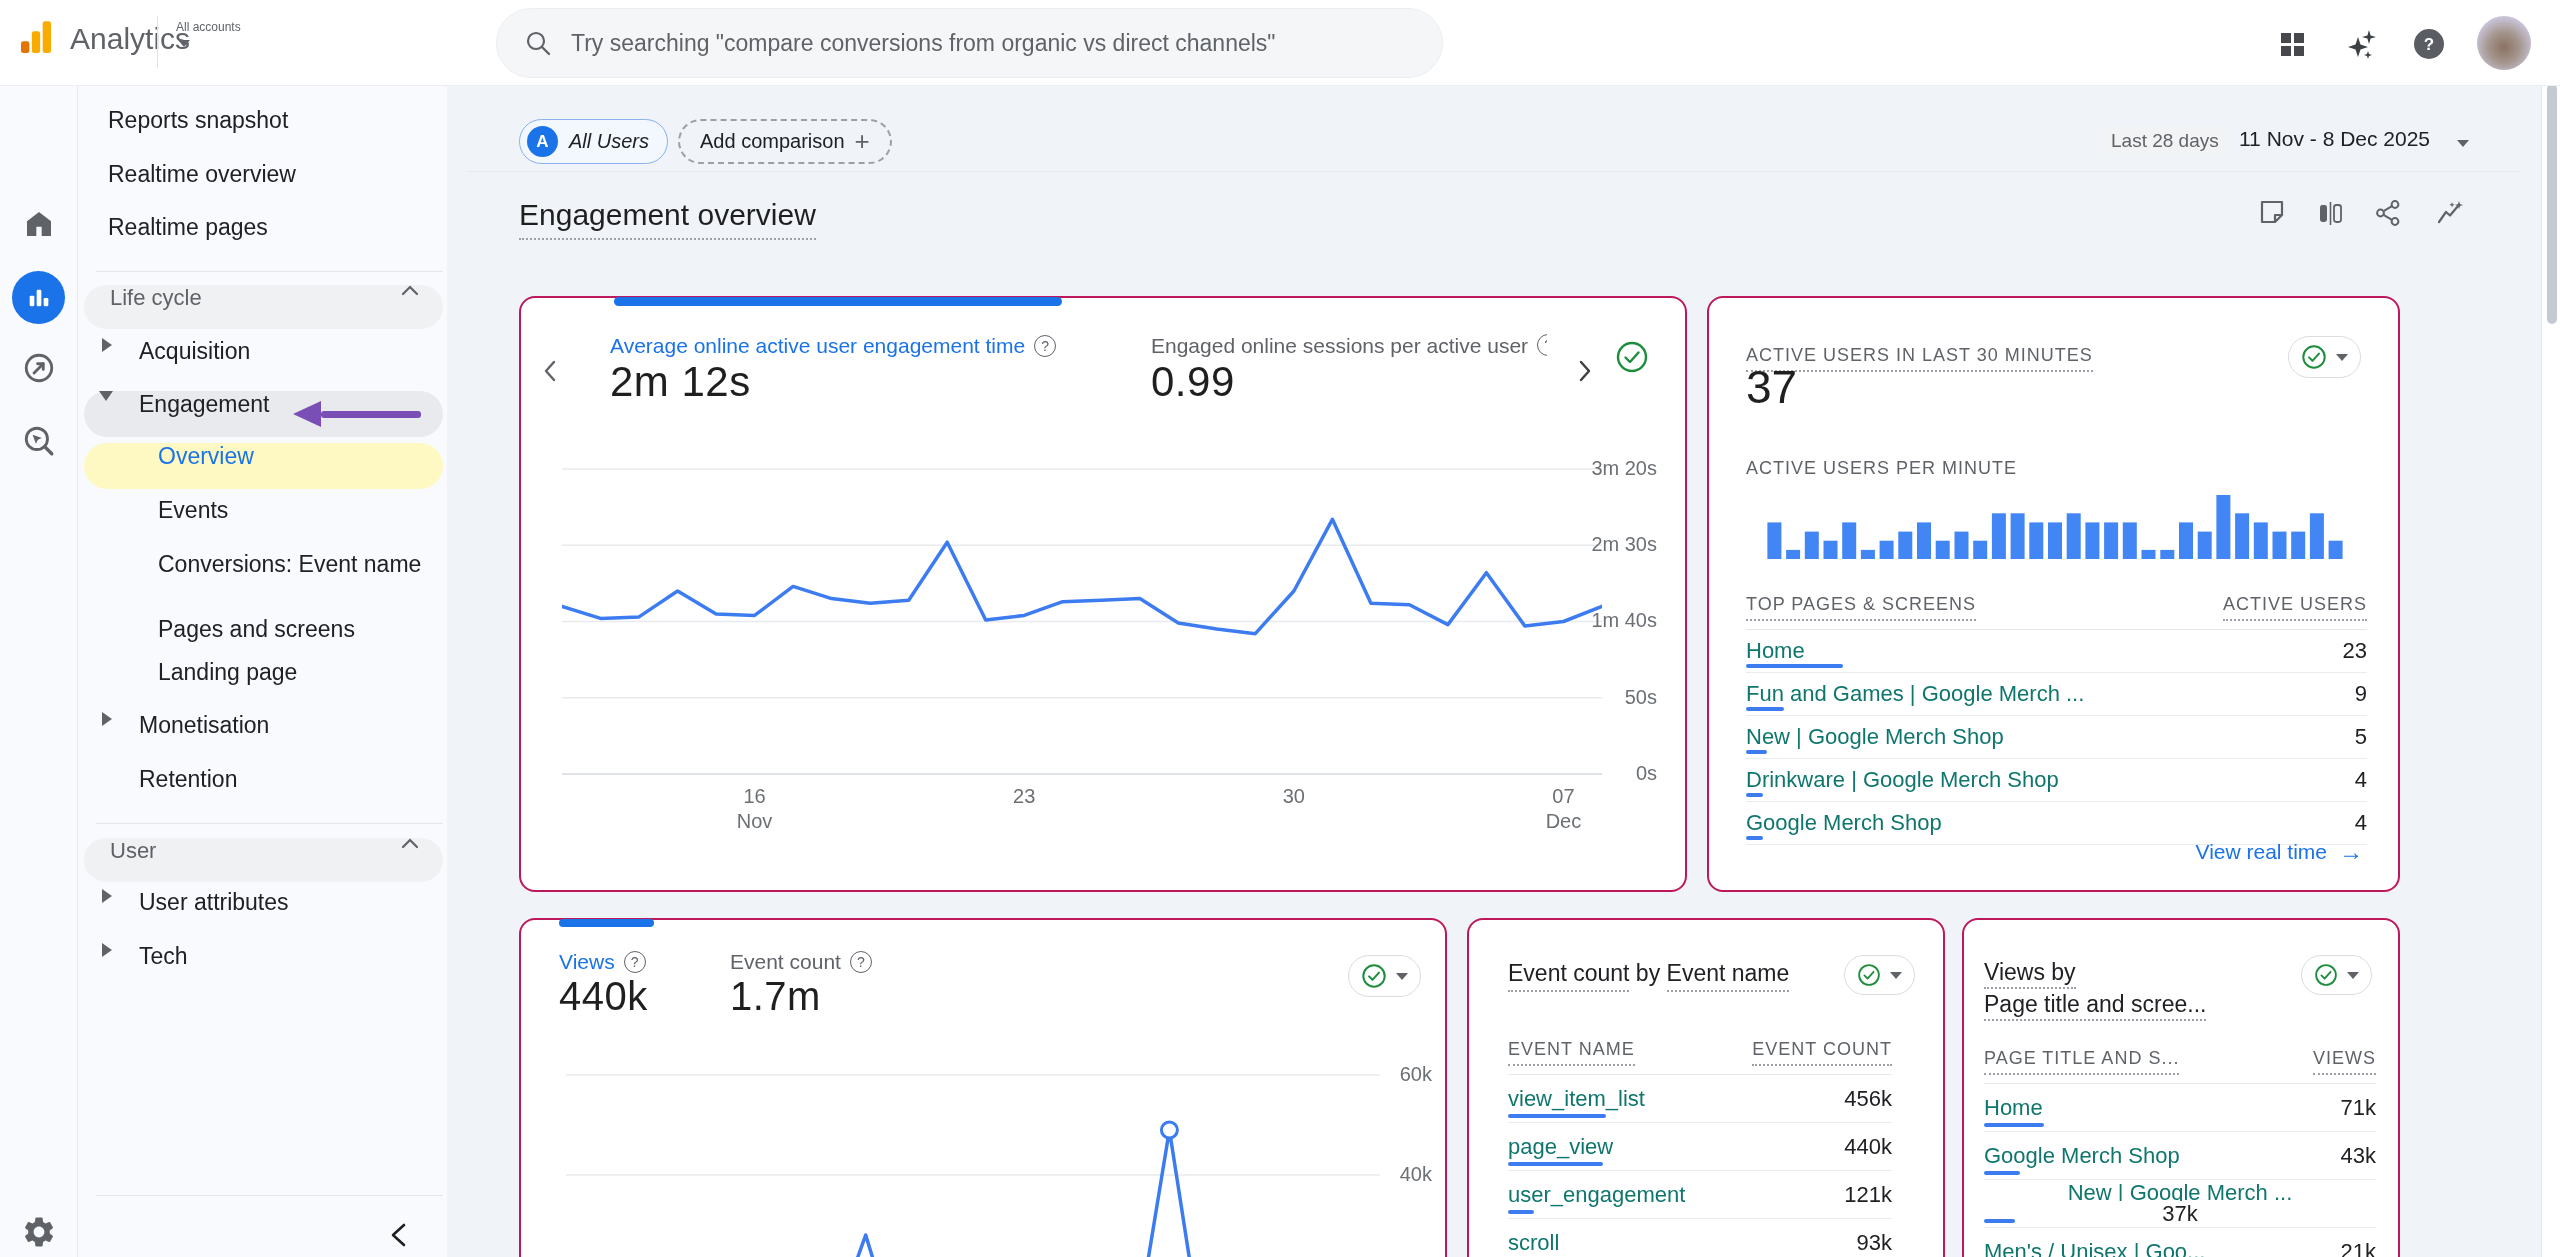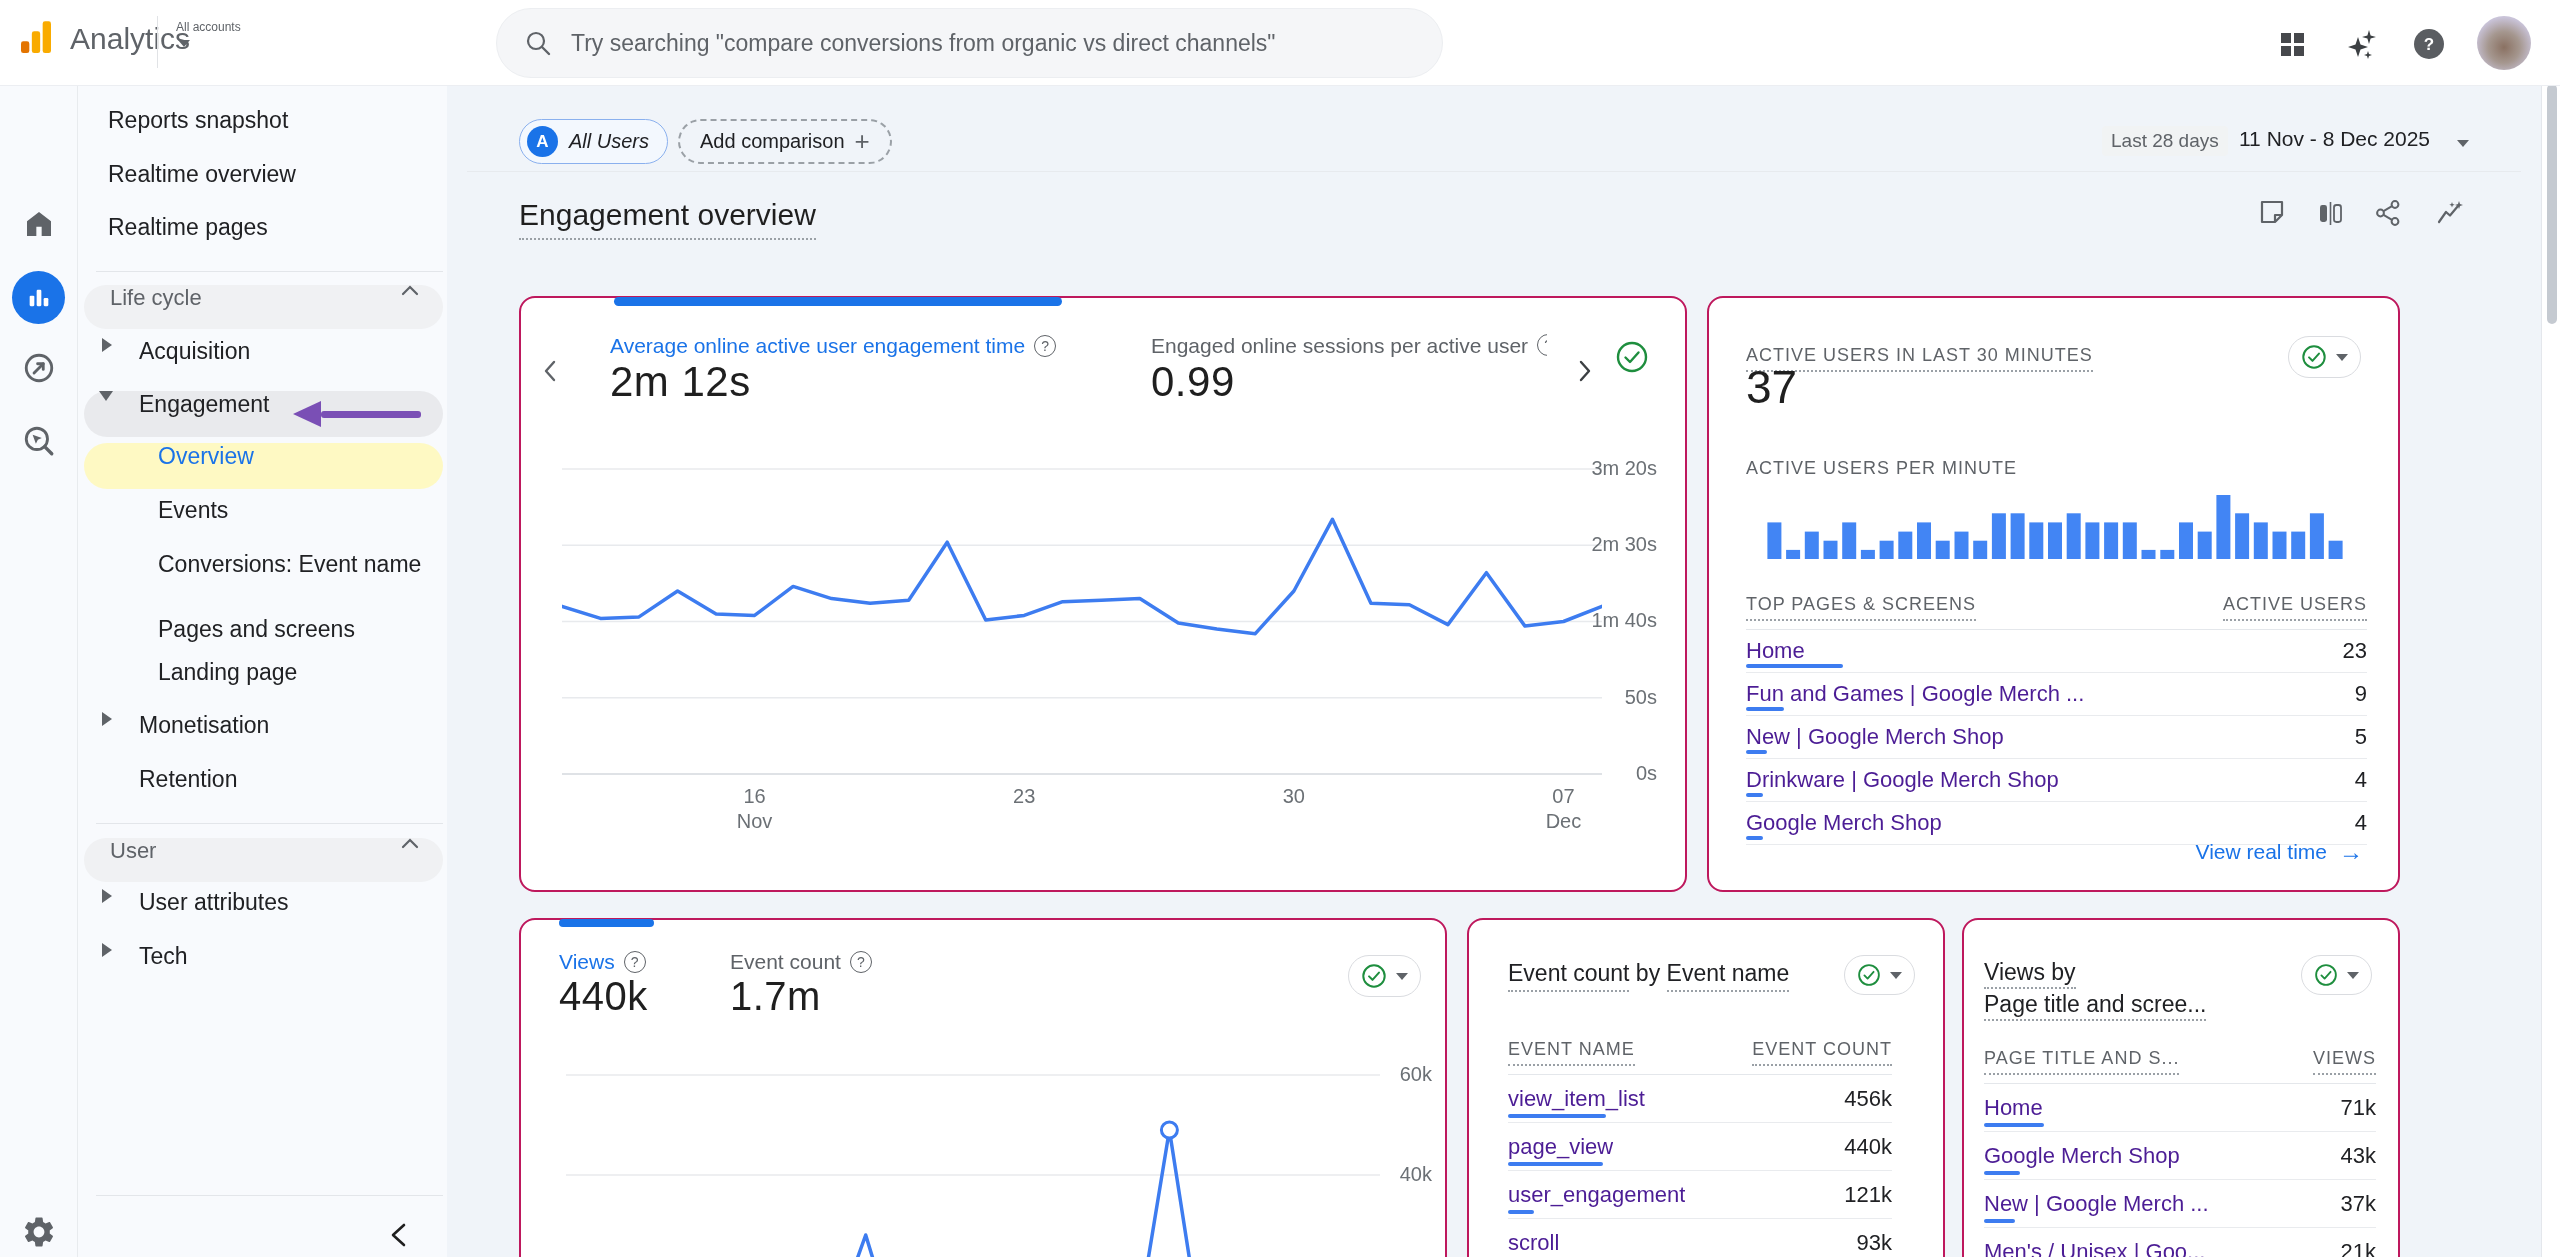--- a/index.html
+++ b/index.html
@@ -68,21 +68,21 @@
   .paddle { position:absolute; width:30px; height:30px; cursor:pointer; }
   .status-chip { position:absolute; height:42px; border:1px solid #dadce0; border-radius:21px; background:#fff; display:flex; align-items:center; gap:9px; padding:0 12px; cursor:pointer; }
   .upper { text-transform:uppercase; letter-spacing:1px; font-size:18px; color:#5f6368; }
   .dotted { border-bottom:2px dotted #9aa0a6; padding-bottom:4px; }
   .ytick { position:absolute; width:80px; text-align:right; font-size:20px; color:#6b7075; }
   .xtick { position:absolute; transform:translateX(-50%); text-align:center; font-size:20px; color:#6b7075; line-height:25px; top:0; }
 
   .gtable { position:absolute;margin-top:20px; }
   .ghead { display:flex; justify-content:space-between; align-items:flex-start; height:36px; border-bottom:1px solid #e4e7eb; }
   .trow { position:relative; display:flex; align-items:center; justify-content:space-between; border-bottom:1px solid #e9ebee; }
-  .tname { font-size:22px; color:#4c1d95; white-space:nowrap; overflow:hidden; }
+  .tname { font-size:22px; color:#0f766e; white-space:nowrap; overflow:hidden; }
   .tval { font-size:22px; color:#202124; }
   .tbar { position:absolute; left:0; bottom:4px; height:4px; background:#3d7cf0; border-radius:2px; }
   #rt-link { position:absolute; right:35px; top:540px; display:flex; gap:12px; align-items:center; color:#1a73e8; font-size:21px; cursor:pointer; }
 
   #scroll-edge { position:absolute; left:2541px; top:86px; width:1px; height:1171px; background:#e4e7ec; }
   #scrollbar-thumb { position:absolute; left:2547px; top:84px; width:10px; height:240px; background:#c5cad1; border-radius:5px; cursor:grab; }
 </style>
 </head>
 <body>
 
@@ -542,21 +542,21 @@
           <div class="trow" style="height: 48px;">
             <div class="tname">Home</div>
             <div class="tval">71k</div>
             <div class="tbar" style="width: 60px;"></div>
           </div>
           <div class="trow" style="height: 48px;">
             <div class="tname">Google Merch Shop</div>
             <div class="tval">43k</div>
             <div class="tbar" style="width: 36px;"></div>
           </div>
-          <div class="trow" style="height: 48px;">
+          <div class="trow" style="height: 48px; flex-direction: column;">
             <div class="tname">New | Google Merch ...</div>
             <div class="tval">37k</div>
             <div class="tbar" style="width: 31px;"></div>
           </div>
           <div class="trow" style="height: 48px;">
             <div class="tname">Men's / Unisex | Goo...</div>
             <div class="tval">21k</div>
             <div class="tbar" style="width: 18px;"></div>
           </div>
         </div>

